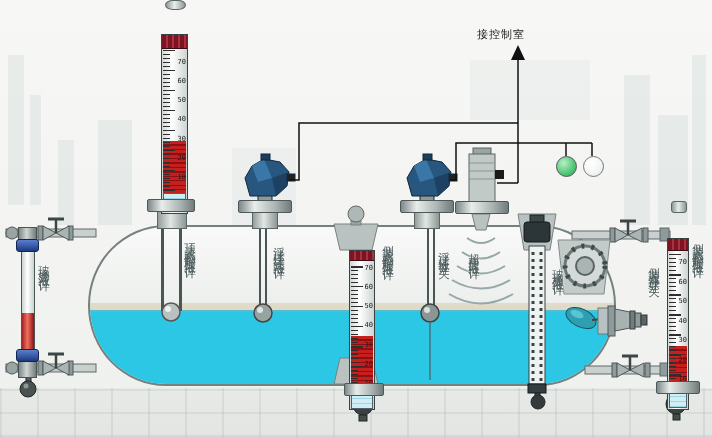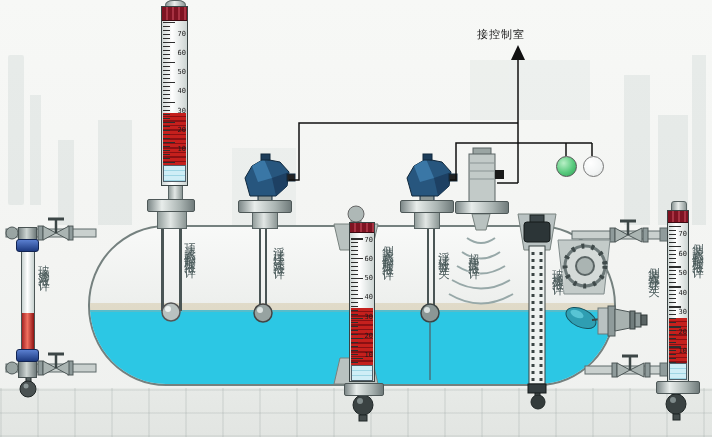--- a/index.html
+++ b/index.html
@@ -24,21 +24,21 @@
     left:88px;top:225px;width:528px;height:161px;z-index:2;
     border:2px solid #75817f;border-radius:78px/80px;box-sizing:border-box;
     background:linear-gradient(180deg,#f8f9f8 0%,#eef0ee 45%,#e8ebe9 60%);
     overflow:hidden;
   }
   #liquid{position:absolute;left:0;right:0;bottom:0;height:72px;border-top:2px solid #56bccb;}
   #shore{position:absolute;left:0;right:0;bottom:72px;height:9px;background:rgba(206,186,142,.38);}
   
   .gauge{
     position:absolute;z-index:4;background:linear-gradient(90deg,#cfd7d5,#ffffff 40%,#cdd5d3);
-    border:1px solid #39434 3;border:1px solid #394343;box-sizing:border-box;
+    border:1px solid #39434 3;border:1px solid #394343;box-sizing:border-box;margin-top:28px;
   }
   .gauge::after{ 
     content:"";position:absolute;left:1px;top:15px;bottom:5px;width:13px;z-index:3;
     background-image:
       repeating-linear-gradient(180deg,#2e2e2e 0 1px,rgba(0,0,0,0) 1px 4px),
       repeating-linear-gradient(180deg,#2e2e2e 0 1.5px,rgba(0,0,0,0) 1.5px 20px);
     background-size:7px 100%,12px 100%;background-repeat:no-repeat;
   }
   .gauge-cap{position:absolute;left:0;right:0;top:0;height:13px;z-index:2;
     background:repeating-linear-gradient(90deg,#7e1322 0 4px,#a83242 4px 6px);

